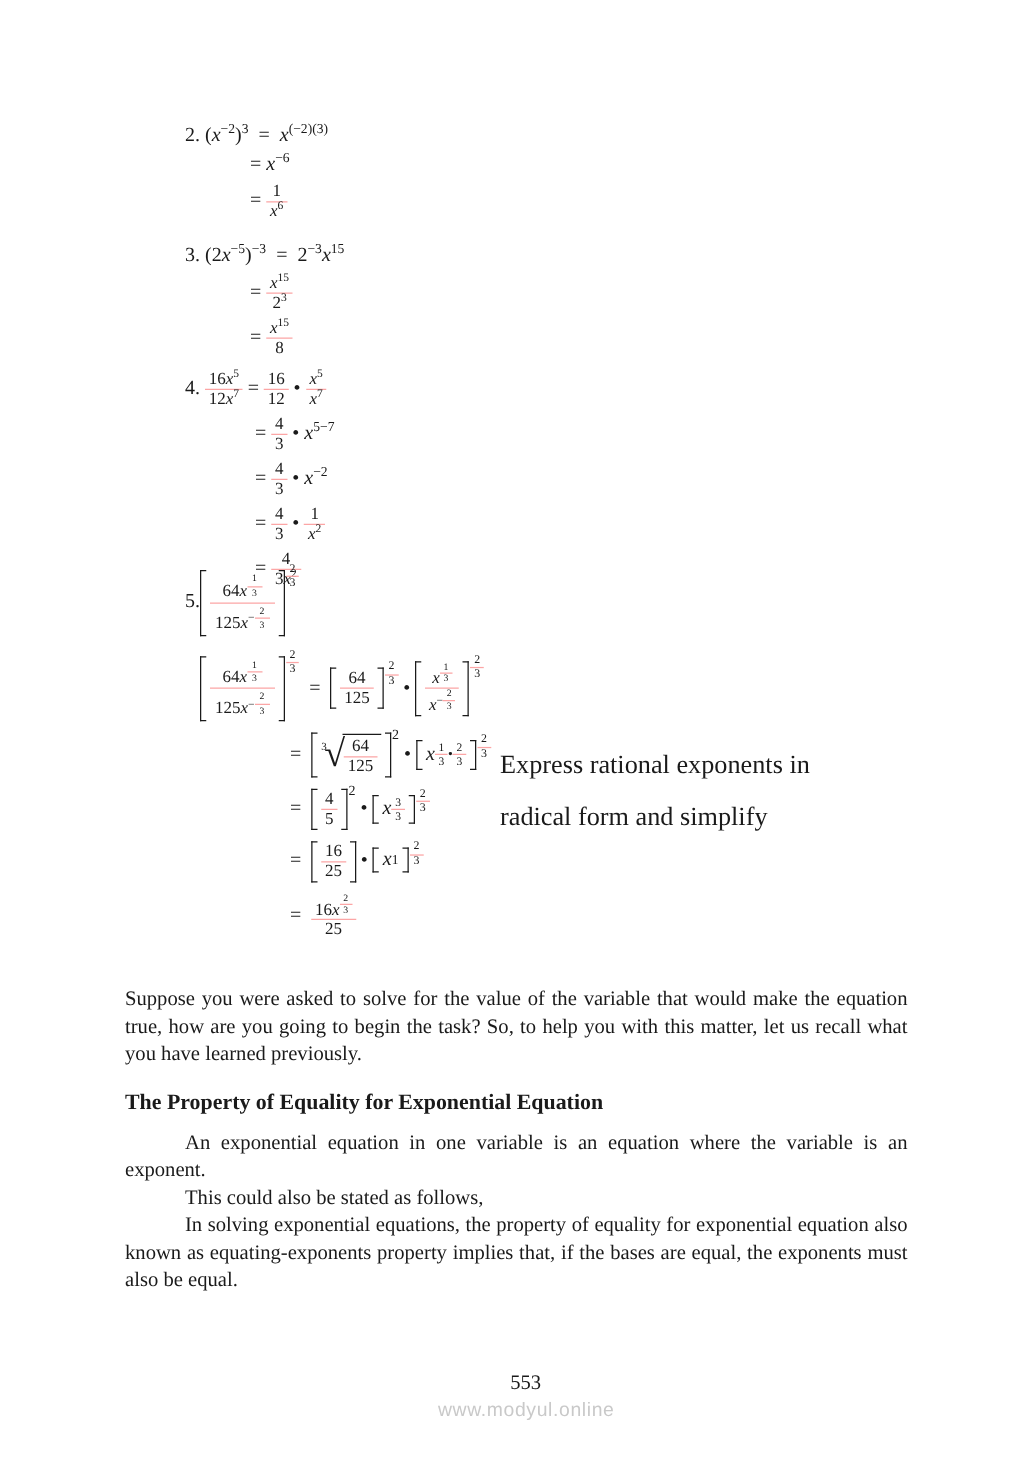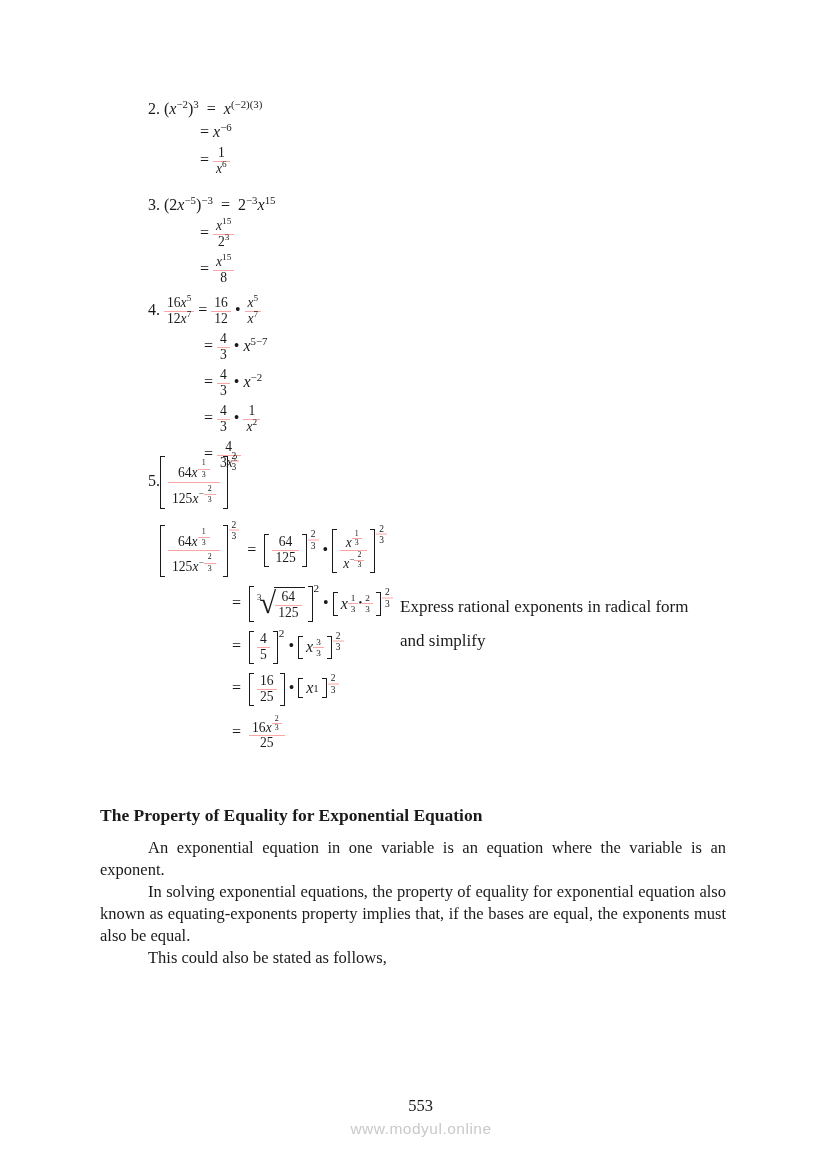--- a/index.html
+++ b/index.html
@@ -39,21 +39,21 @@
   .inner { display:inline-flex; align-items:center; padding:1px 3px; }
   .gx { font-size:0.7em; margin-left:1px; transform:translateY(-25%); line-height:1; }
 
   .rad { display:inline-flex; align-items:center; }
   .ridx { font-size:0.55em; transform:translateY(-70%); margin-right:-2px; }
   .rsg { font-size:1.9em; line-height:0.9; font-weight:400; }
   .rbd { border-top:1.3px solid #1a1a1a; padding:2px 3px 0 1px; margin-left:-2px; }
 
   
   .annotation { position:absolute; left:400px; top:590px; width:300px;
-                font-size:17px; line-height:2.0; }
+                font-size:21px; line-height:2.0; }
 
   
   .body-text { position:absolute; left:100px; top:788px; width:626px;
                font-size:16.5px; line-height:1.33; }
   .para { text-align:justify; }
   .indent { text-indent:48px; }
   .nojust { text-align:left; }
   .heading { font-size:17.5px; font-weight:bold; margin:16px 0 10px 0; }
 
   
@@ -205,20 +205,21 @@
           <span class="rb"></span>
         </span>
         <span class="gx"><span class="fr"><span class="nu">2</span><span class="de">3</span></span></span>
       </span></div>
   <div class="mline cont">=&nbsp; <span class="fr"><span class="nu">16<i>x</i><sup><span class="fr"><span class="nu">2</span><span class="de">3</span></span></sup></span><span class="de">25</span></span></div>
 </div>
 
 <div class="annotation">Express rational exponents in radical form and simplify</div>
 
 <div class="body-text">
+  <p class="para">Suppose you were asked to solve for the value of the variable that would make the equation true, how are you going to begin the task? So, to help you with this matter, let us recall what you have learned previously.</p>
   <h2 class="heading">The Property of Equality for Exponential Equation</h2>
   <p class="para indent">An exponential equation in one variable is an equation where the variable is an exponent.</p>
+  <p class="para indent nojust">This could also be stated as follows,</p>
   <p class="para indent">In solving exponential equations, the property of equality for exponential equation also known as equating-exponents property implies that, if the bases are equal, the exponents must also be equal.</p>
-  <p class="para indent nojust">This could also be stated as follows,</p>
 </div>
 
 <div class="pagenum">553</div>
 <div class="watermark">www.modyul.online</div>
 
 </body></html>

